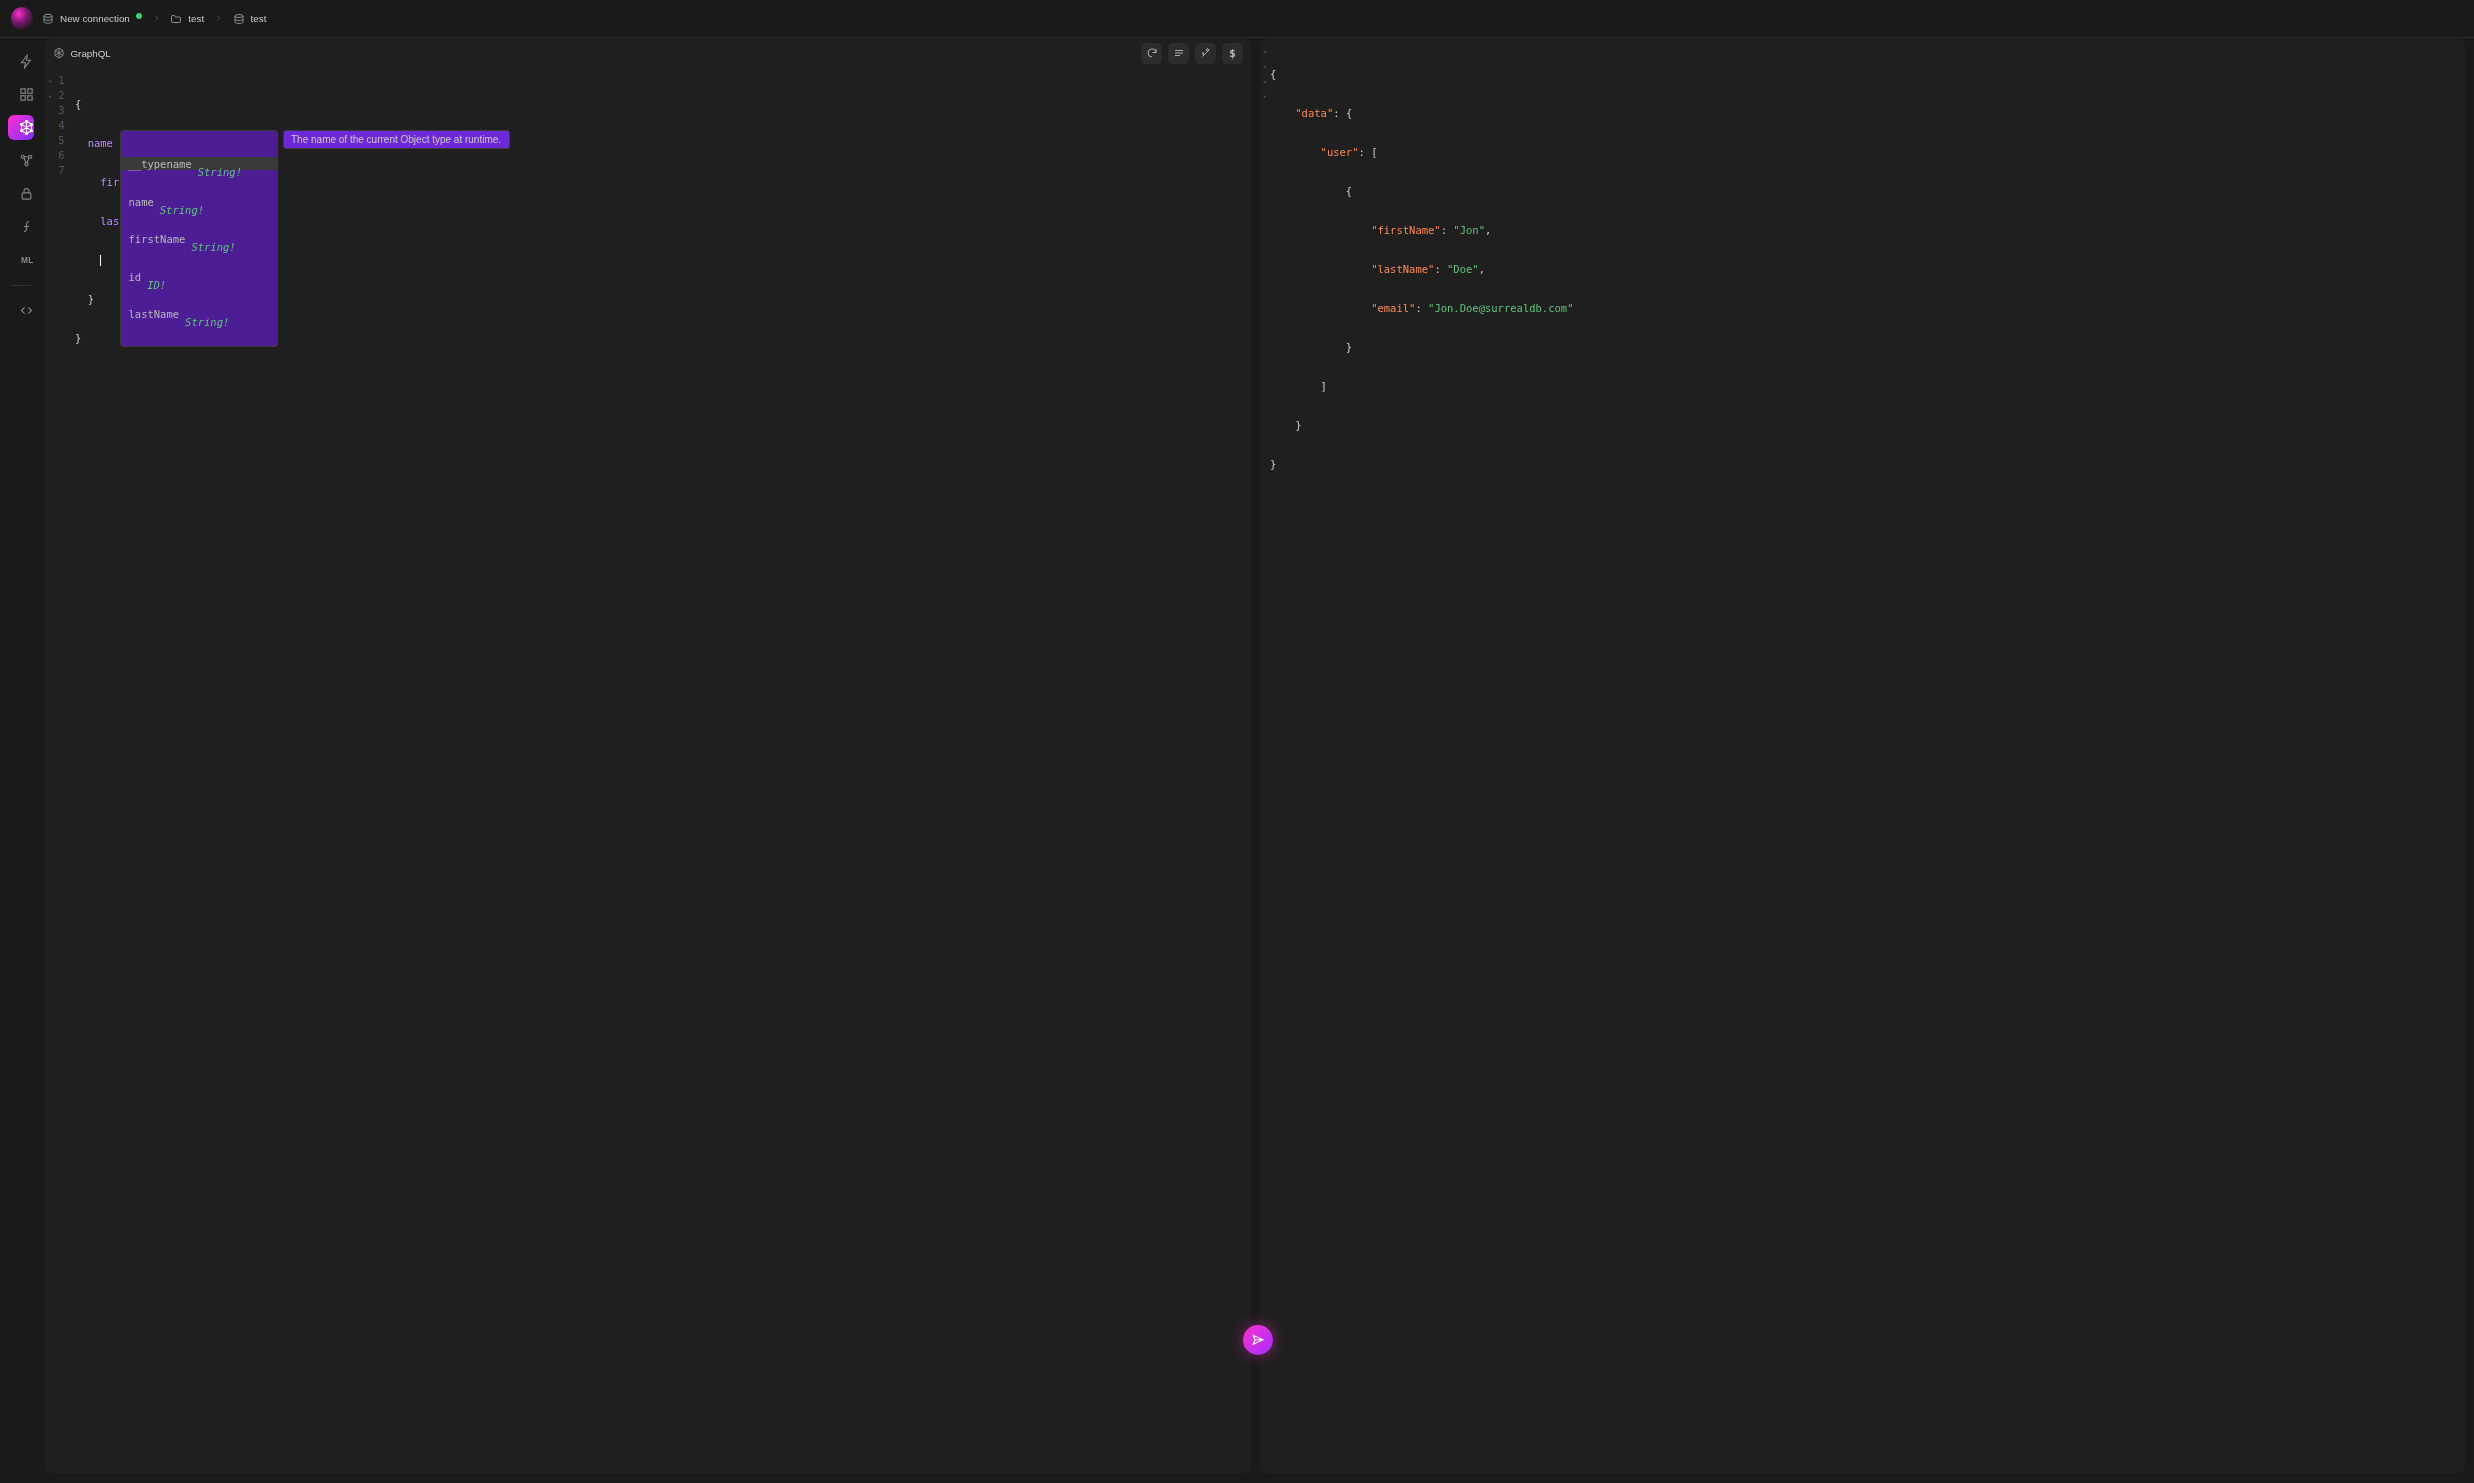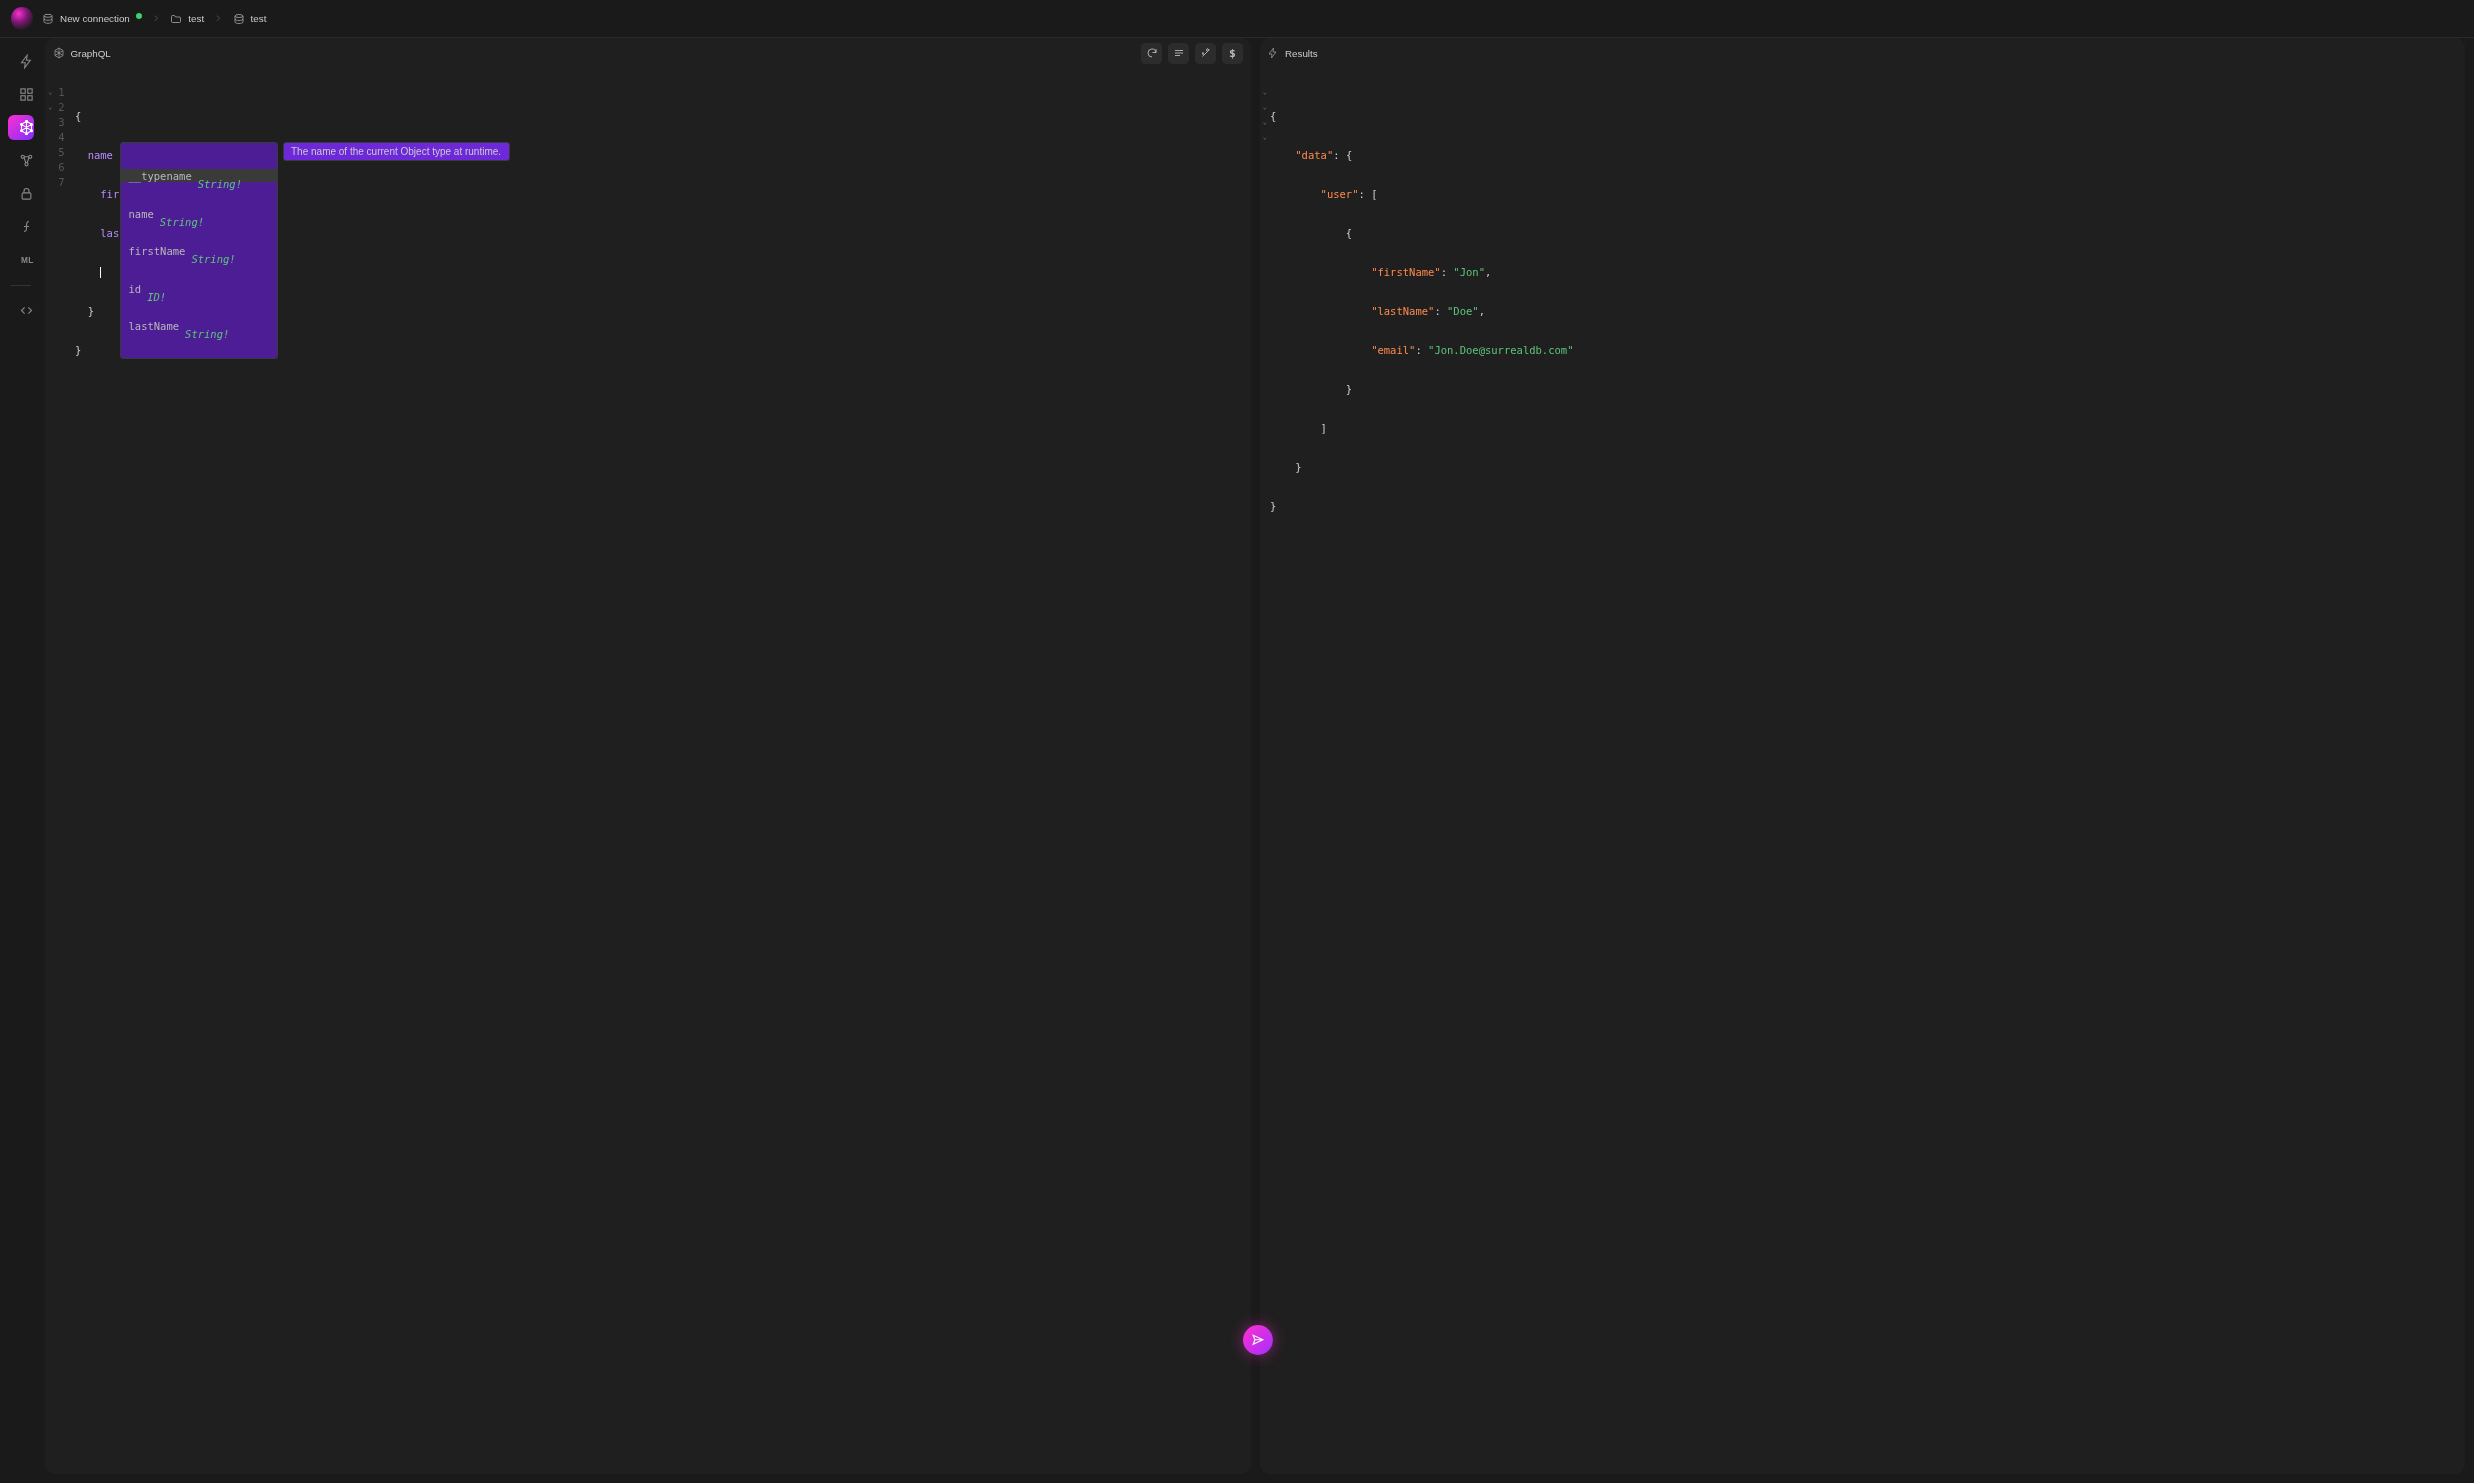--- a/index.html
+++ b/index.html
@@ -77,21 +77,20 @@
     }
     .panel {
       flex: 1;
       background: #1f1f1f;
       border-radius: 9px;
       display: flex;
       flex-direction: column;
       min-width: 0;
       overflow: hidden;
       position: relative;
-      gap: 12px;
     }
     .panel-head {
       height: 30px;
       display: flex;
       align-items: center;
       padding: 0 7.5px;
       gap: 6px;
     }
     .panel-head .title { color: #ccc; font-size: 9.8px; }
     .panel-head .spacer { flex: 1; }
@@ -388,26 +387,20 @@
                 <span class="ty">String!</span>
               </div>
             </div>
             <div class="ac-doc">The name of the current Object type at runtime.</div>
           </div>
         </div>
       </div>
     </div>
 
     <div class="panel">
-      <div class="panel-head">
-        <svg class="head-ico" viewBox="0 0 24 24">
-            <path d="M13 2 4 14h6l-1 8 9-12h-6l1-8z"></path>
-          </svg>
-        <span class="title">Results</span>
-      </div>
       <div class="panel-body mono">
         <div class="jfold-col">
           <div class="jfold">⌄</div>
           <div class="jfold">⌄</div>
           <div class="jfold">⌄</div>
           <div class="jfold">⌄</div>
         </div>
         <div class="code-area">
           <div class="code-line"><span class="tok-punc">{</span></div>
           <div class="code-line">    <span class="tok-key-json">"data"</span><span class="tok-punc">: {</span></div>

